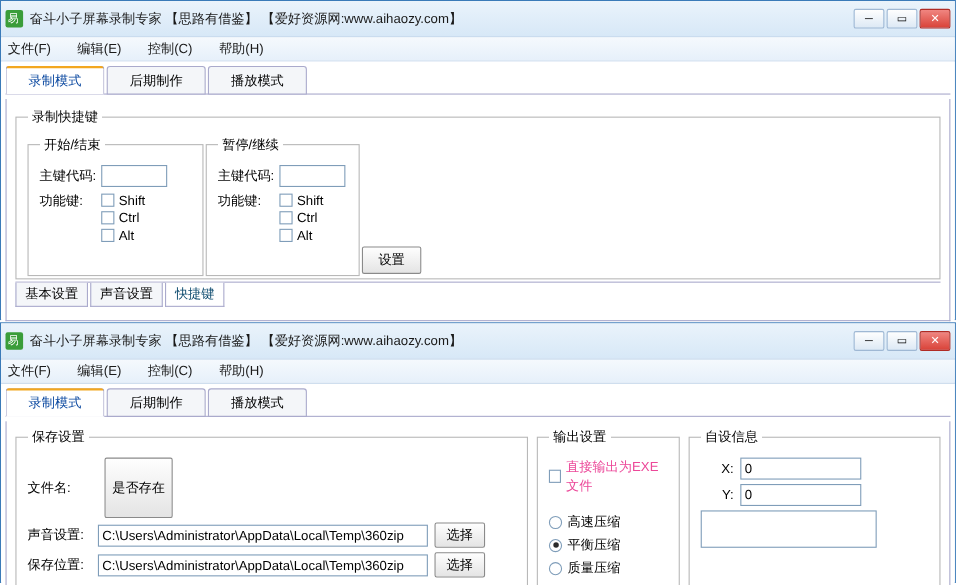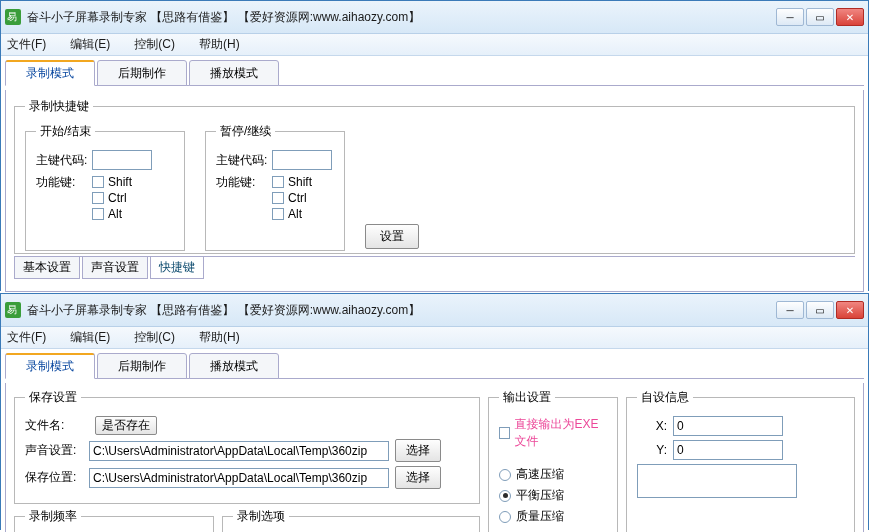--- a/index.html
+++ b/index.html
@@ -59,21 +59,21 @@
   </div>
   <div class="client">
     <div class="tabstrip">
       <div class="tab active">录制模式</div>
       <div class="tab">后期制作</div>
       <div class="tab">播放模式</div>
     </div>
     <div style="border:1px solid #aac; border-top:none; padding:6px 8px 20px; height:202px;">
       <fieldset style="height:156px;">
         <legend>录制快捷键</legend>
-        <div style="display:flex; gap:20px; align-items:center;">
+        <div style="display:flex; gap:2px; align-items:center;">
           <fieldset style="width:160px; height:128px;">
             <legend>开始/结束</legend>
             <div class="row">
                 <span class="lbl">主键代码:</span>
                 <input type="text" style="width: 60px;">
               </div>
             <div class="row">
                 <span class="lbl">功能键:</span>
               </div>
             <div class="chk" style="margin-top:-20px;">
@@ -147,21 +147,21 @@
       <div class="tab">后期制作</div>
       <div class="tab">播放模式</div>
     </div>
     <div style="border:1px solid #aac; border-top:none; padding:4px 8px; height:156px; overflow:hidden;">
       <div class="cols">
         <div style="width:466px;">
           <fieldset>
             <legend>保存设置</legend>
             <div class="row">
               <span class="lblw">文件名:</span>
-              <button class="btn" style="margin-left:6px; padding:0 6px;">是否存在</button>
+              <button class="btn" style="margin-left:6px; padding:18px 6px;">是否存在</button>
             </div>
             <div class="row">
               <span class="lblw">声音设置:</span>
               <input type="text" style="width: 300px;" value="C:\Users\Administrator\AppData\Local\Temp\360zip">
               <button class="btn" style="margin-left:6px; padding:2px 10px;">选择</button>
             </div>
             <div class="row">
               <span class="lblw">保存位置:</span>
               <input type="text" style="width: 300px;" value="C:\Users\Administrator\AppData\Local\Temp\360zip">
               <button class="btn" style="margin-left:6px; padding:2px 10px;">选择</button>

